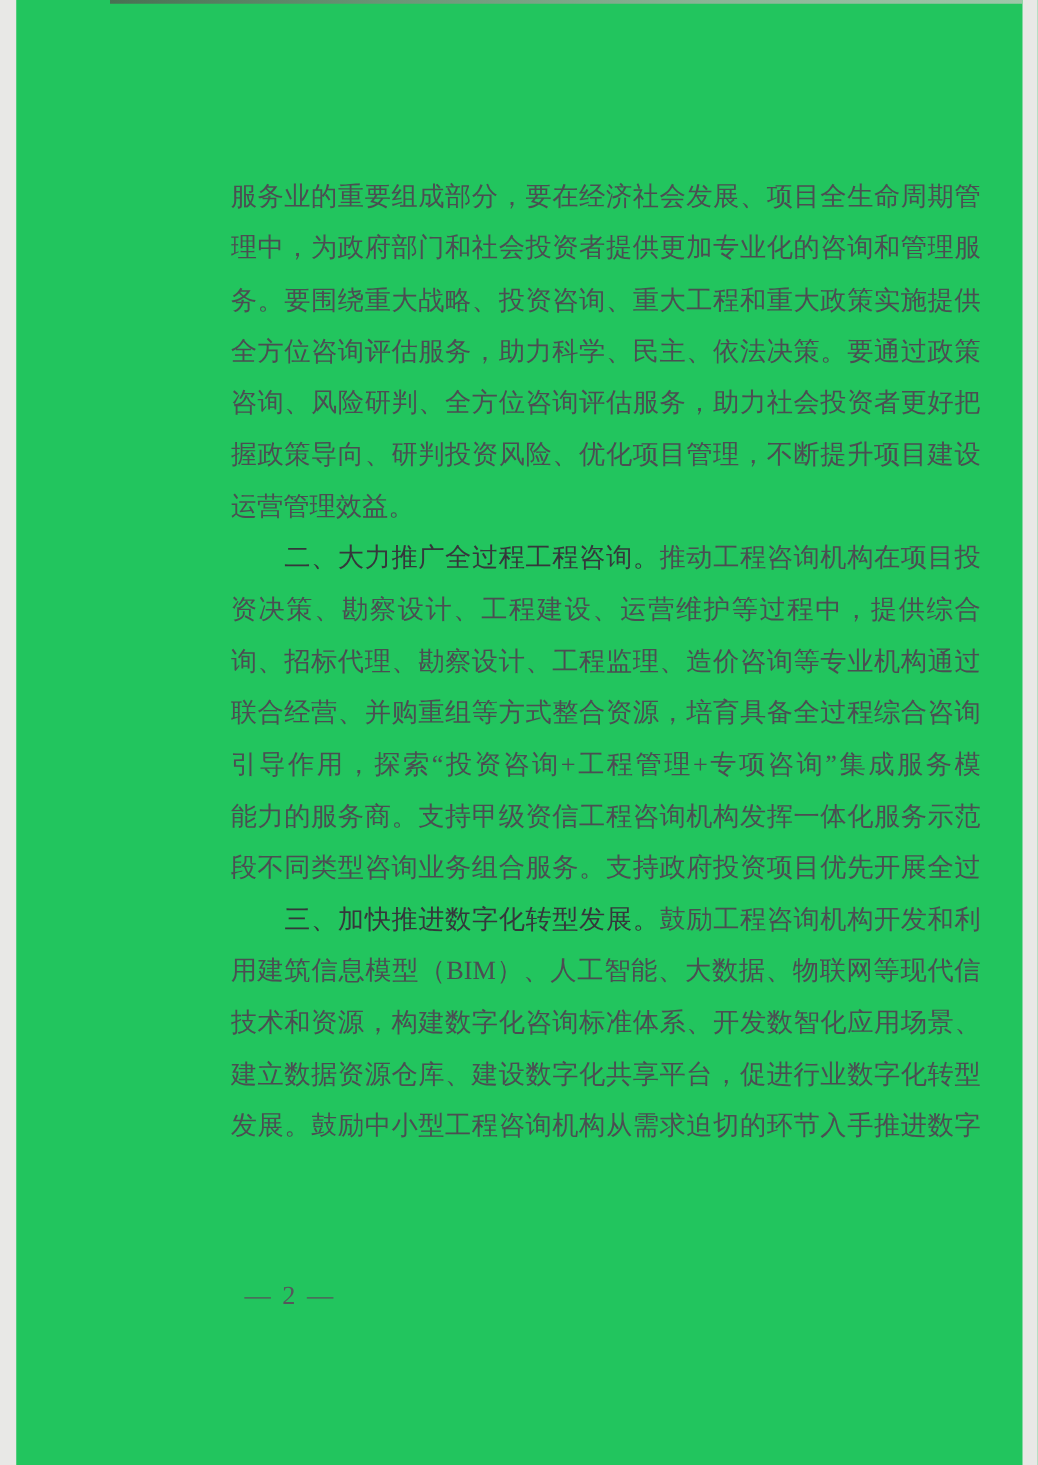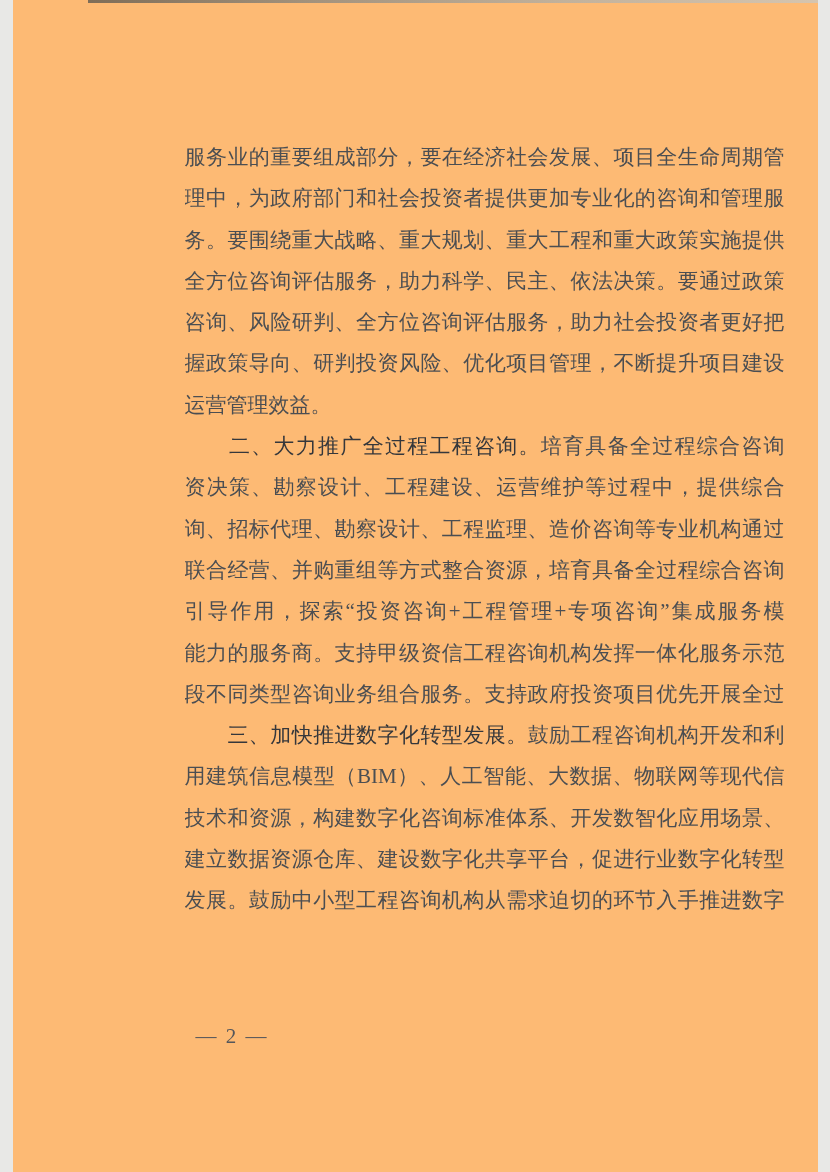--- a/index.html
+++ b/index.html
@@ -5,21 +5,21 @@
   html, body {
     margin: 0;
     padding: 0;
     background: #e8e8e6;
   }
   .page {
     position: relative;
     width: 805px;
     height: 1172px;
     margin: 0 auto;
-    background: #fdba74;
+    background: #22c55e;
     overflow: hidden;
     font-family: "Liberation Serif", "DejaVu Serif", serif;
   }
   
   .top-edge {
     position: absolute;
     top: 0;
     left: 75px;
     right: 0;
     height: 3px;
@@ -59,26 +59,26 @@
   }
 </style>
 </head>
 <body>
 
 <div class="page">
   <div class="top-edge"></div>
   <div class="doc-body">
       <div class="line"><span>服务业的重要组成部分，要在经济社会发展、项目全生命周期管</span></div>
       <div class="line"><span>理中，为政府部门和社会投资者提供更加专业化的咨询和管理服</span></div>
-      <div class="line"><span>务。要围绕重大战略、重大规划、重大工程和重大政策实施提供</span></div>
+      <div class="line"><span>务。要围绕重大战略、投资咨询、重大工程和重大政策实施提供</span></div>
       <div class="line"><span>全方位咨询评估服务，助力科学、民主、依法决策。要通过政策</span></div>
       <div class="line"><span>咨询、风险研判、全方位咨询评估服务，助力社会投资者更好把</span></div>
       <div class="line"><span>握政策导向、研判投资风险、优化项目管理，不断提升项目建设</span></div>
       <div class="line last"><span>运营管理效益。</span></div>
-      <div class="line"><span>　　</span><span class="seg-bold">二、大力推广全过程工程咨询。</span><span>培育具备全过程综合咨询</span></div>
+      <div class="line"><span>　　</span><span class="seg-bold">二、大力推广全过程工程咨询。</span><span>推动工程咨询机构在项目投</span></div>
       <div class="line"><span>资决策、勘察设计、工程建设、运营维护等过程中，提供综合</span></div>
       <div class="line"><span>询、招标代理、勘察设计、工程监理、造价咨询等专业机构通过</span></div>
       <div class="line"><span>联合经营、并购重组等方式整合资源，培育具备全过程综合咨询</span></div>
       <div class="line"><span>引导作用，探索“投资咨询+工程管理+专项咨询”集成服务模</span></div>
       <div class="line"><span>能力的服务商。支持甲级资信工程咨询机构发挥一体化服务示范</span></div>
       <div class="line"><span>段不同类型咨询业务组合服务。支持政府投资项目优先开展全过</span></div>
       <div class="line"><span>　　</span><span class="seg-bold">三、加快推进数字化转型发展。</span><span>鼓励工程咨询机构开发和利</span></div>
       <div class="line"><span>用建筑信息模型（BIM）、人工智能、大数据、物联网等现代信息</span></div>
       <div class="line"><span>技术和资源，构建数字化咨询标准体系、开发数智化应用场景、</span></div>
       <div class="line"><span>建立数据资源仓库、建设数字化共享平台，促进行业数字化转型</span></div>

